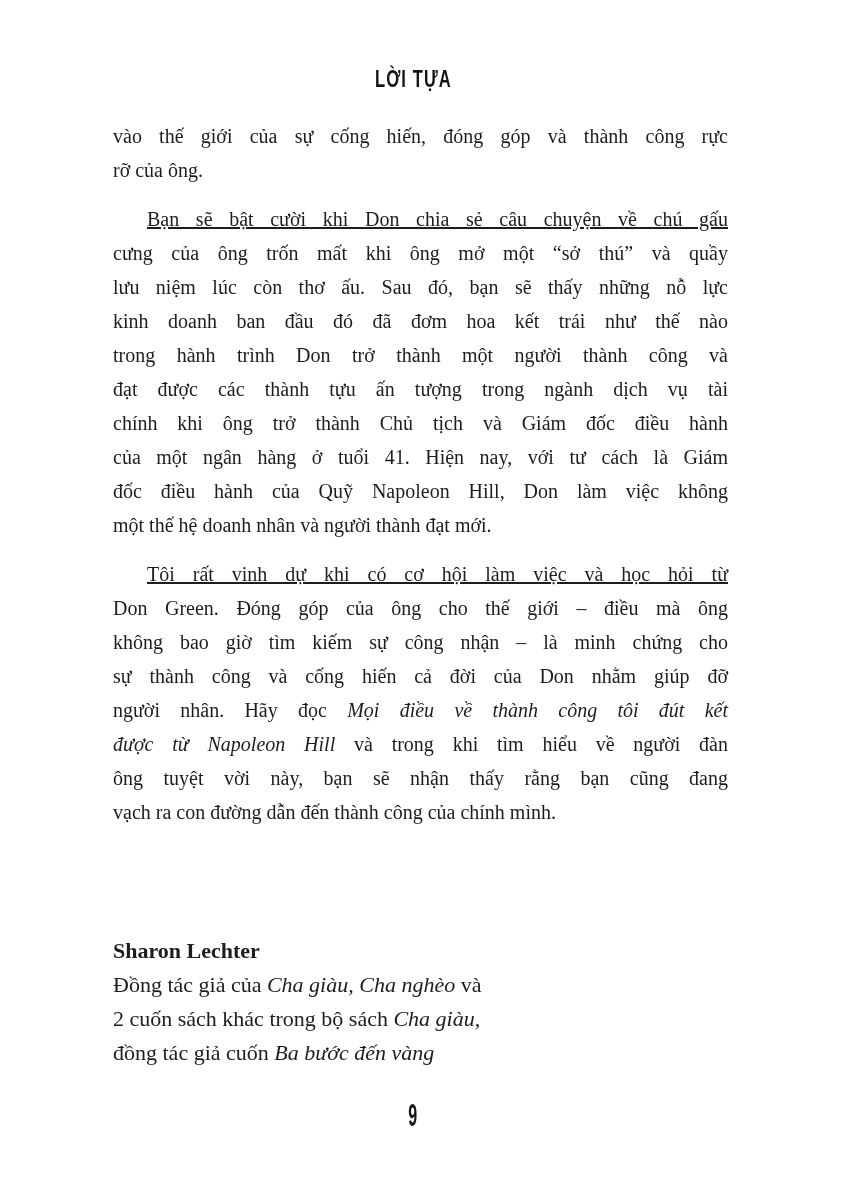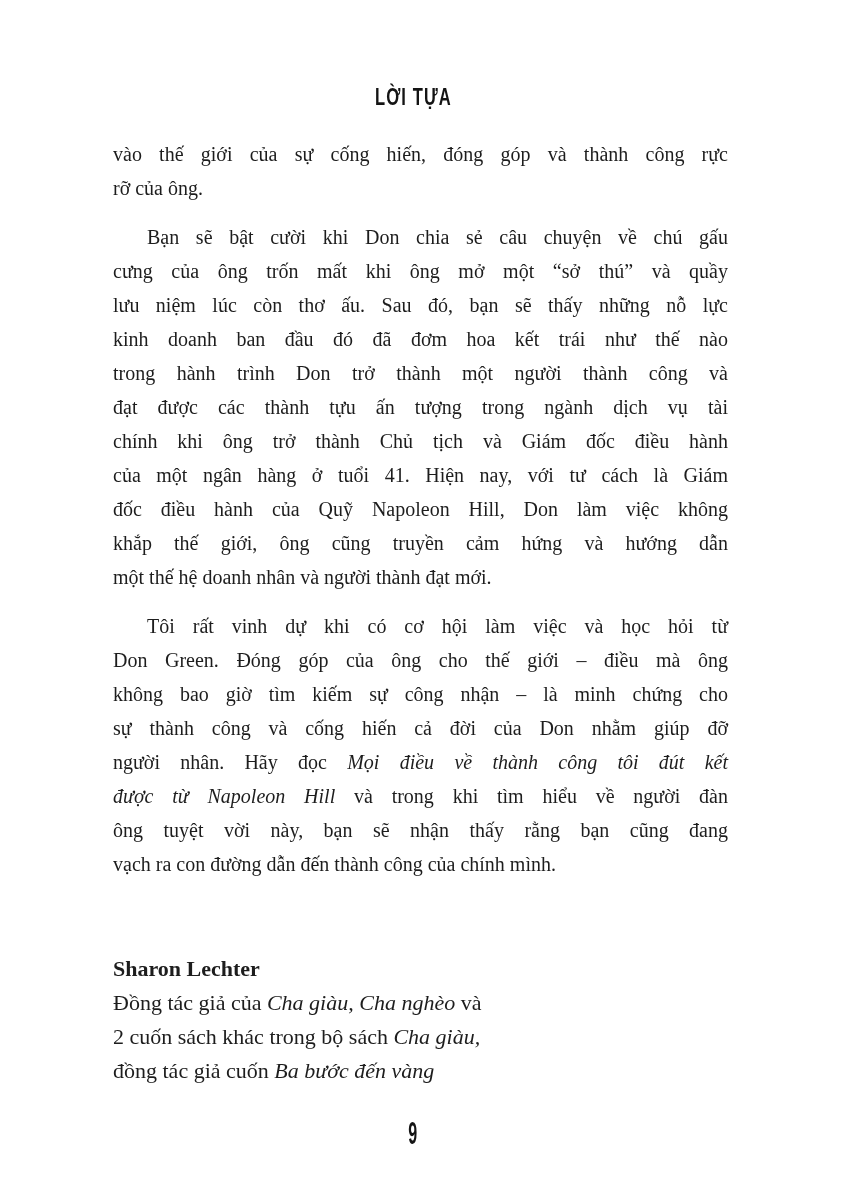--- a/index.html
+++ b/index.html
@@ -5,21 +5,21 @@
   * { box-sizing: border-box; }
   html, body { margin: 0; padding: 0; }
   body {
     width: 842px; height: 1200px;
     background: #ffffff;
     position: relative;
     color: #1d1d1d;
     font-family: "Liberation Serif", "DejaVu Serif", serif;
     overflow: hidden;
   }
-  .page { position: absolute; inset: 0; background: #ffffff; margin-top: 18px; }
+  .page { position: absolute; inset: 0; background: #ffffff; }
 
   
   .header-row { position: absolute; top: 66px; left: 0; width: 826px; text-align: center; }
   .header-text {
     display: inline-block;
     font-family: "Liberation Sans", "DejaVu Sans", sans-serif;
     font-size: 23px; font-weight: 700; letter-spacing: 1.5px;
     transform: scaleX(0.72); transform-origin: 50% 50%;
     color: #141414; white-space: nowrap;
   }
@@ -27,21 +27,21 @@
   
   .body-block { position: absolute; left: 113px; top: 119px; width: 615px; }
   .para { margin: 0; }
   .para + .para { margin-top: 15px; }
   .line {
     font-size: 20px; line-height: 34px; height: 34px;
     text-align: justify; text-align-last: justify;
     white-space: normal; overflow: visible;
   }
   .line.last { text-align-last: left; }
-  .line.indent { text-indent: 34px; }
+  .line.indent { text-indent: 34px; text-decoration: underline; }
   .it { font-style: italic; }
 
   
   .signature-block {
     position: absolute; top: 934px; left: 113px; width: 615px;
     text-align: left; font-size: 22px; line-height: 34px;
   }
   .sig-name { font-weight: 700; }
 
   
@@ -71,21 +71,20 @@
       <div class="para">
         <div class="line indent"><span>Bạn sẽ bật cười khi Don chia sẻ câu chuyện về chú gấu</span></div>
         <div class="line"><span>cưng của ông trốn mất khi ông mở một “sở thú” và quầy</span></div>
         <div class="line"><span>lưu niệm lúc còn thơ ấu. Sau đó, bạn sẽ thấy những nỗ lực</span></div>
         <div class="line"><span>kinh doanh ban đầu đó đã đơm hoa kết trái như thế nào</span></div>
         <div class="line"><span>trong hành trình Don trở thành một người thành công và</span></div>
         <div class="line"><span>đạt được các thành tựu ấn tượng trong ngành dịch vụ tài</span></div>
         <div class="line"><span>chính khi ông trở thành Chủ tịch và Giám đốc điều hành</span></div>
         <div class="line"><span>của một ngân hàng ở tuổi 41. Hiện nay, với tư cách là Giám</span></div>
         <div class="line"><span>đốc điều hành của Quỹ Napoleon Hill, Don làm việc không</span></div>
-        <div class="line"><span>khắp thế giới, ông cũng truyền cảm hứng và hướng dẫn</span></div>
         <div class="line last"><span>một thế hệ doanh nhân và người thành đạt mới.</span></div>
       </div>
       <div class="para">
         <div class="line indent"><span>Tôi rất vinh dự khi có cơ hội làm việc và học hỏi từ</span></div>
         <div class="line"><span>Don Green. Đóng góp của ông cho thế giới – điều mà ông</span></div>
         <div class="line"><span>không bao giờ tìm kiếm sự công nhận – là minh chứng cho</span></div>
         <div class="line"><span>sự thành công và cống hiến cả đời của Don nhằm giúp đỡ</span></div>
         <div class="line"><span>người nhân. Hãy đọc </span><span class="it">Mọi điều về thành công tôi đút kết</span></div>
         <div class="line"><span class="it">được từ Napoleon Hill</span><span> và trong khi tìm hiểu về người đàn</span></div>
         <div class="line"><span>ông tuyệt vời này, bạn sẽ nhận thấy rằng bạn cũng đang</span></div>

